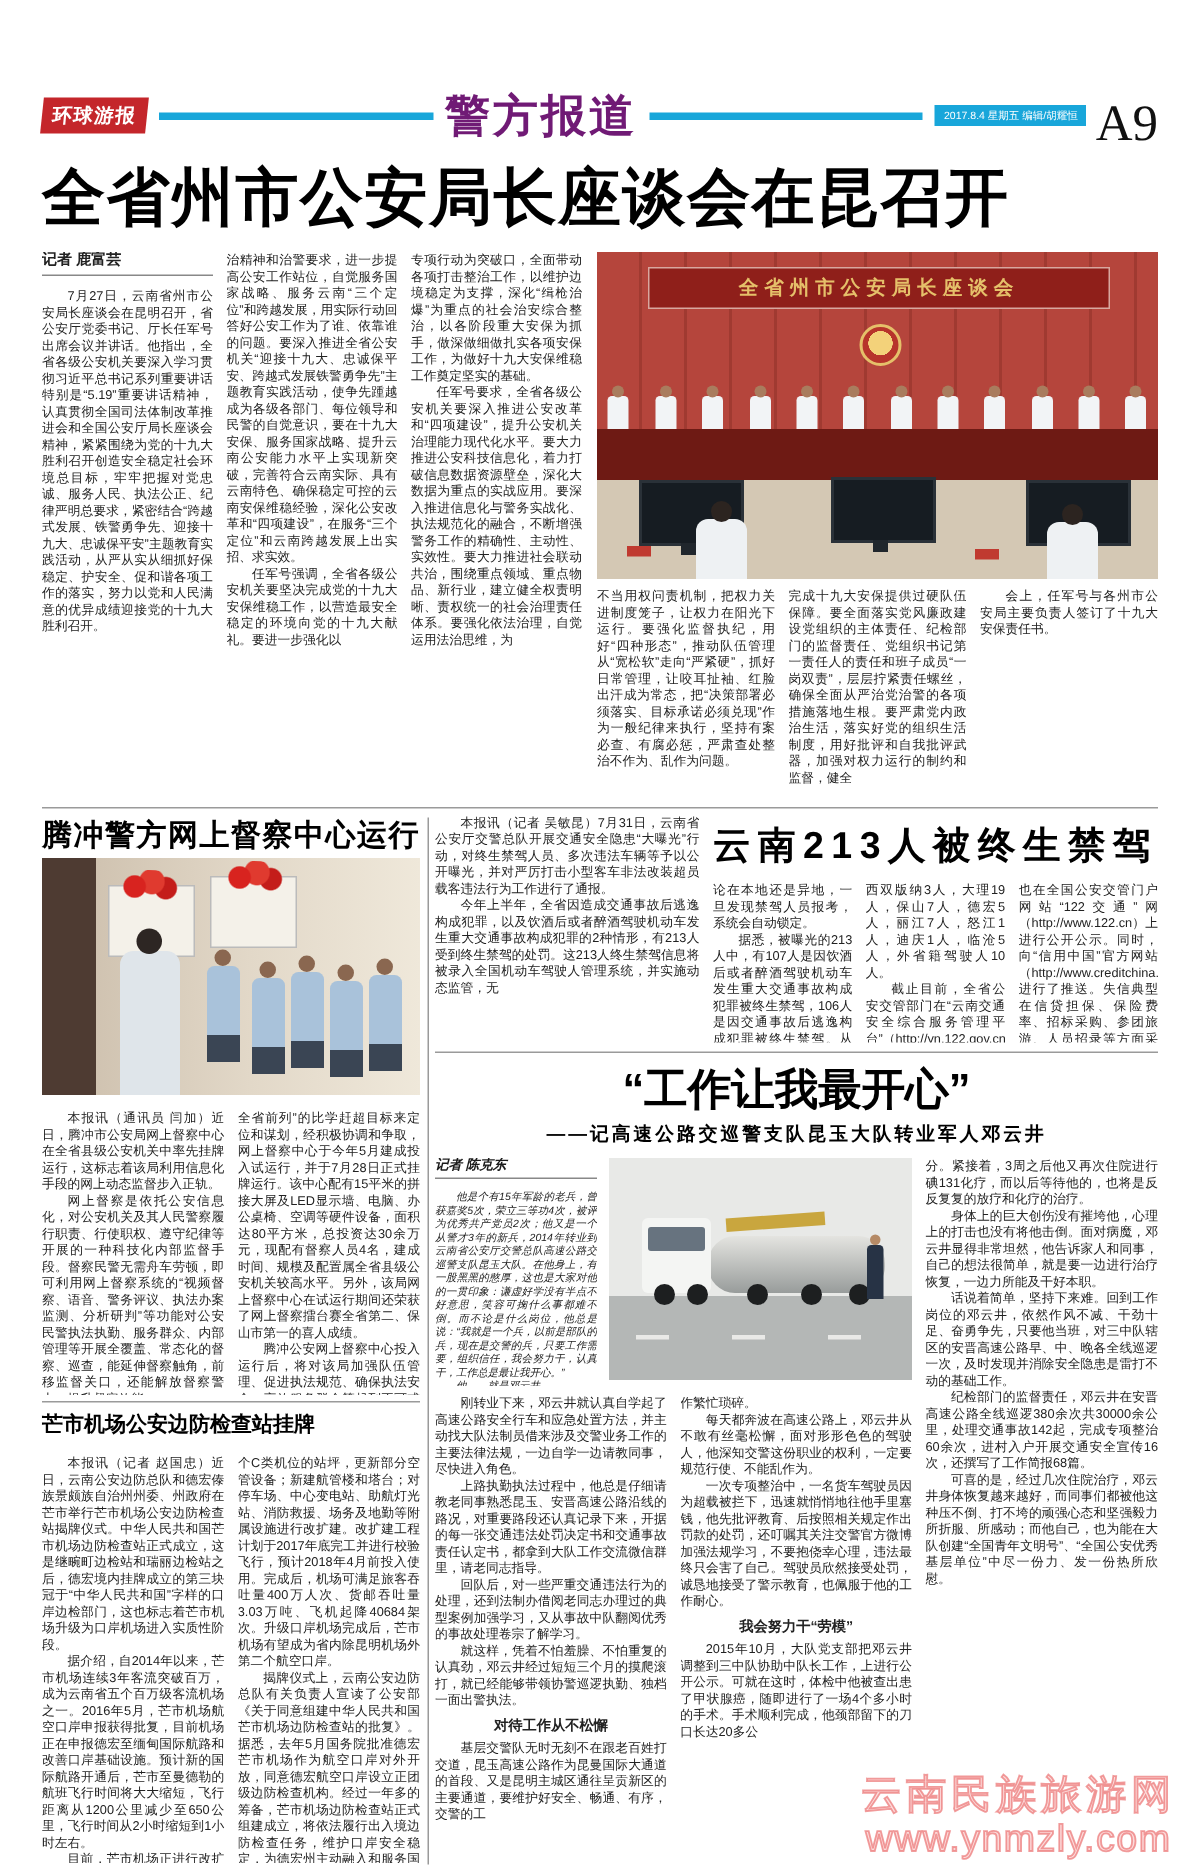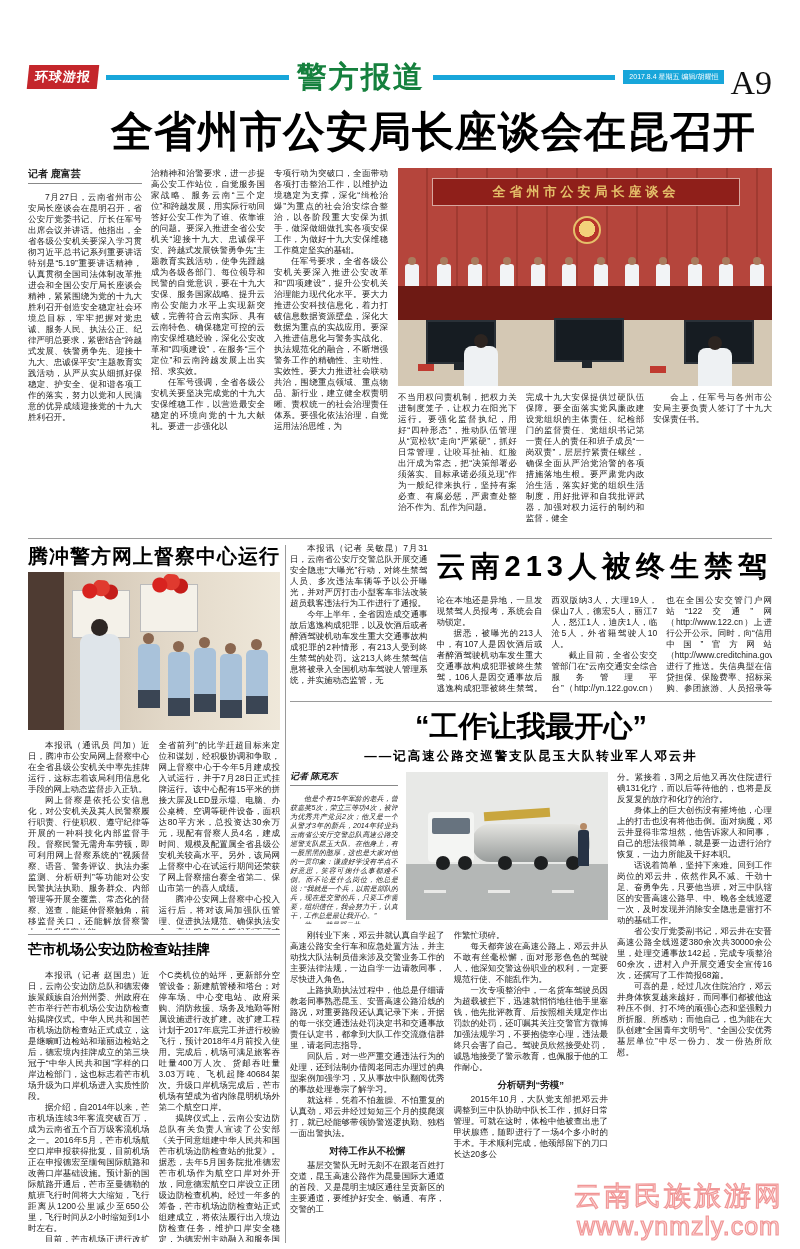--- a/index.html
+++ b/index.html
@@ -4,26 +4,26 @@
 <style>
   html,body{margin:0;padding:0;width:800px;height:1249px;background:#fff;overflow:hidden;
     font-family:"Liberation Sans",sans-serif;color:#1a1a1a;}
   .page{position:absolute;left:0;top:0;width:800px;height:1249px;}
 
   
   .hdr{position:absolute;left:28px;top:56px;width:744px;height:42px;display:flex;align-items:center;}
   .masthead{background:#c4262b;color:#fff;font-weight:bold;font-size:13px;padding:3px 7px;
     transform:skewX(-6deg);letter-spacing:1px;white-space:nowrap;}
   .cyanbar{height:5px;background:#18a6da;flex:1;margin:0 8px;}
-  .sect-title{color:#15803d;font-weight:bold;font-size:30px;letter-spacing:2px;white-space:nowrap;}
+  .sect-title{color:#701a75;font-weight:bold;font-size:30px;letter-spacing:2px;white-space:nowrap;}
   .datechip{background:#18a6da;color:#fff;font-size:7px;padding:2px 6px;white-space:nowrap;margin-right:6px;}
   .pageno{font-family:"Liberation Serif",serif;font-size:34px;color:#111;margin-top:11px;}
 
   
-  .main-headline{position:absolute;left:12px;top:104px;width:744px;text-align:right;
+  .main-headline{position:absolute;left:28px;top:104px;width:744px;text-align:left;
     font-size:42px;font-weight:bold;letter-spacing:1px;color:#000;}
   .main-body{position:absolute;left:28px;top:168px;width:744px;height:366px;display:flex;gap:10px;}
   .lcols{width:360px;display:flex;gap:9px;}
   .rpart{width:374px;display:flex;flex-direction:column;gap:6px;}
   .rcols{display:flex;gap:9px;height:140px;}
   .ncol{flex:1;font-size:8.5px;line-height:11px;text-align:justify;overflow:hidden;color:#222;}
   .ncol p{margin:0;text-indent:2em;}
   .ncol p.cont{text-indent:0;}
   .ncol p.subhead{text-indent:0;text-align:center;font-weight:bold;font-size:9.5px;margin:6px 0 4px;}
   .byline{font-size:10px;font-weight:bold;padding-bottom:4px;border-bottom:1px solid #888;
@@ -83,21 +83,21 @@
     letter-spacing:1px;white-space:nowrap;color:#000;}
   .teng-photo{position:absolute;left:28px;top:572px;}
   .teng-cols{position:absolute;left:28px;top:740px;width:252px;height:190px;display:flex;gap:9px;}
 
   .mang-hl{position:absolute;left:28px;top:941px;width:252px;font-size:14px;font-weight:bold;color:#000;white-space:nowrap;}
   .mang-cols{position:absolute;left:28px;top:970px;width:252px;height:272px;display:flex;gap:9px;}
 
   .jin{position:absolute;left:290px;top:543px;width:482px;height:152px;display:flex;gap:9px;}
   .jin-c1{width:112px;}
   .jin-right{flex:1;display:flex;flex-direction:column;}
-  .jin-hl{text-align:right;font-size:29px;font-weight:bold;letter-spacing:5px;color:#000;
+  .jin-hl{text-align:right;font-size:25px;font-weight:bold;letter-spacing:5px;color:#000;
     padding:4px 0 8px;white-space:nowrap;}
   .jin-cols{display:flex;gap:9px;flex:1;overflow:hidden;}
 
   .deng-hl{position:absolute;left:290px;top:707px;width:482px;text-align:center;
     font-size:29px;font-weight:bold;color:#000;}
   .deng-sub{position:absolute;left:290px;top:748px;width:482px;text-align:center;
     font-size:12.5px;font-weight:bold;letter-spacing:2px;color:#000;}
   .deng-body{position:absolute;left:290px;top:772px;width:482px;height:472px;display:flex;gap:9px;}
   .deng-left{width:318px;display:flex;flex-direction:column;gap:6px;}
   .deng-toprow{display:flex;gap:8px;height:152px;}
@@ -222,21 +222,21 @@
   </div>
 
   <div class="mang-hl">芒市机场公安边防检查站挂牌</div>
   <div class="mang-cols">
     <div class="ncol">
         <p>本报讯（记者 赵国忠）近日，云南公安边防总队和德宏傣族景颇族自治州州委、州政府在芒市举行芒市机场公安边防检查站揭牌仪式。中华人民共和国芒市机场边防检查站正式成立，这是继畹町边检站和瑞丽边检站之后，德宏境内挂牌成立的第三块冠于“中华人民共和国”字样的口岸边检部门，这也标志着芒市机场升级为口岸机场进入实质性阶段。</p>
         <p>据介绍，自2014年以来，芒市机场连续3年客流突破百万，成为云南省五个百万级客流机场之一。2016年5月，芒市机场航空口岸申报获得批复，目前机场正在申报德宏至缅甸国际航路和改善口岸基础设施。预计新的国际航路开通后，芒市至曼德勒的航班飞行时间将大大缩短，飞行距离从1200公里减少至650公里，飞行时间从2小时缩短到1小时左右。</p>
         <p>目前，芒市机场正进行改扩建工程，主要将现有跑道向南延长400米，使长度达2600米；建设等长平行滑行道，设三条垂直联络道和一条快速出口滑行道；新建10</p>
       </div>
     <div class="ncol">
-        <p class="cont">个C类机位的站坪，更新部分空管设备；新建航管楼和塔台；对停车场、中心变电站、政府采购、消防救援、场务及地勤等附属设施进行改扩建。改扩建工程计划于2017年底完工并进行校验飞行，预计2018年4月前投入使用。完成后，机场可满足旅客吞吐量400万人次、货邮吞吐量3.03万吨、飞机起降40684架次。升级口岸机场完成后，芒市机场有望成为省内除昆明机场外第二个航空口岸。</p>
+        <p class="cont">个C类机位的站坪，更新部分空管设备；新建航管楼和塔台；对停车场、中心变电站、助航灯光站、消防救援、场务及地勤等附属设施进行改扩建。改扩建工程计划于2017年底完工并进行校验飞行，预计2018年4月前投入使用。完成后，机场可满足旅客吞吐量400万人次、货邮吞吐量3.03万吨、飞机起降40684架次。升级口岸机场完成后，芒市机场有望成为省内除昆明机场外第二个航空口岸。</p>
         <p>揭牌仪式上，云南公安边防总队有关负责人宣读了公安部《关于同意组建中华人民共和国芒市机场边防检查站的批复》。据悉，去年5月国务院批准德宏芒市机场作为航空口岸对外开放，同意德宏航空口岸设立正团级边防检查机构。经过一年多的筹备，芒市机场边防检查站正式组建成立，将依法履行出入境边防检查任务，维护口岸安全稳定，为德宏州主动融入和服务国家“一带一路”倡议，提升沿边开放水平，加快面向南亚东南亚辐射中心建设作出贡献。</p>
       </div>
   </div>
 
   <div class="jin">
     <div class="ncol jin-c1">
         <p>本报讯（记者 吴敏昆）7月31日，云南省公安厅交警总队开展交通安全隐患“大曝光”行动，对终生禁驾人员、多次违法车辆等予以公开曝光，并对严厉打击小型客车非法改装超员载客违法行为工作进行了通报。</p>
         <p>今年上半年，全省因造成交通事故后逃逸构成犯罪，以及饮酒后或者醉酒驾驶机动车发生重大交通事故构成犯罪的2种情形，有213人受到终生禁驾的处罚。这213人终生禁驾信息将被录入全国机动车驾驶人管理系统，并实施动态监管，无</p>
       </div>
     <div class="jin-right">
@@ -291,30 +291,30 @@
             <p>上路执勤执法过程中，他总是仔细请教老同事熟悉昆玉、安晋高速公路沿线的路况，对重要路段还认真记录下来，开据的每一张交通违法处罚决定书和交通事故责任认定书，都拿到大队工作交流微信群里，请老同志指导。</p>
             <p>回队后，对一些严重交通违法行为的处理，还到法制办借阅老同志办理过的典型案例加强学习，又从事故中队翻阅优秀的事故处理卷宗了解学习。</p>
             <p>就这样，凭着不怕羞臊、不怕重复的认真劲，邓云井经过短短三个月的摸爬滚打，就已经能够带领协警巡逻执勤、独档一面出警执法。</p>
             <p class="subhead">对待工作从不松懈</p>
             <p>基层交警队无时无刻不在跟老百姓打交道，昆玉高速公路作为昆曼国际大通道的首段、又是昆明主城区通往呈贡新区的主要通道，要维护好安全、畅通、有序，交警的工</p>
           </div>
         <div class="ncol">
             <p class="cont">作繁忙琐碎。</p>
             <p>每天都奔波在高速公路上，邓云井从不敢有丝毫松懈，面对形形色色的驾驶人，他深知交警这份职业的权利，一定要规范行使、不能乱作为。</p>
             <p>一次专项整治中，一名货车驾驶员因为超载被拦下，迅速就悄悄地往他手里塞钱，他先批评教育、后按照相关规定作出罚款的处罚，还叮嘱其关注交警官方微博加强法规学习，不要抱侥幸心理，违法最终只会害了自己。驾驶员欣然接受处罚，诚恳地接受了警示教育，也佩服于他的工作耐心。</p>
-            <p class="subhead">分析研判“劳模”</p>
-            <p>2015年10月，大队党支部把邓云井调整到三中队协助中队长工作，抓好日常管理。可就在这时，体检中他被查出患了甲状腺癌，随即进行了一场4个多小时的手术。手术顺利完成，他颈部留下的刀口长达20多公</p>
+            <p class="subhead">我会努力干“劳模”</p>
+            <p>2015年10月，大队党支部把邓云井调整到三中队协助中队长工作，上进行公开公示。可就在这时，体检中他被查出患了甲状腺癌，随即进行了一场4个多小时的手术。手术顺利完成，他颈部留下的刀口长达20多公</p>
           </div>
       </div>
     </div>
     <div class="ncol deng-rcol">
         <p class="cont">分。紧接着，3周之后他又再次住院进行碘131化疗，而以后等待他的，也将是反反复复的放疗和化疗的治疗。</p>
         <p>身体上的巨大创伤没有摧垮他，心理上的打击也没有将他击倒。面对病魔，邓云井显得非常坦然，他告诉家人和同事，自己的想法很简单，就是要一边进行治疗恢复，一边力所能及干好本职。</p>
         <p>话说着简单，坚持下来难。回到工作岗位的邓云井，依然作风不减、干劲十足、奋勇争先，只要他当班，对三中队辖区的安晋高速公路早、中、晚各全线巡逻一次，及时发现并消除安全隐患是雷打不动的基础工作。</p>
-        <p>省公安厅党委副书记，邓云井在安晋高速公路全线巡逻380余次共30000余公里，处理交通事故142起，完成专项整治60余次，进村入户开展交通安全宣传16次，还撰写了工作简报68篇。</p>
+        <p>纪检部门的监督责任，邓云井在安晋高速公路全线巡逻380余次共30000余公里，处理交通事故142起，完成专项整治60余次，进村入户开展交通安全宣传16次，还撰写了工作简报68篇。</p>
         <p>可喜的是，经过几次住院治疗，邓云井身体恢复越来越好，而同事们都被他这种压不倒、打不垮的顽强心态和坚强毅力所折服、所感动；而他自己，也为能在大队创建“全国青年文明号”、“全国公安优秀基层单位”中尽一份力、发一份热所欣慰。</p>
       </div>
   </div>
 
   <div class="wm">
     <div class="l1">云南民族旅游网</div>
     <div class="l2">www.ynmzly.com</div>
   </div>
 
 </div>

